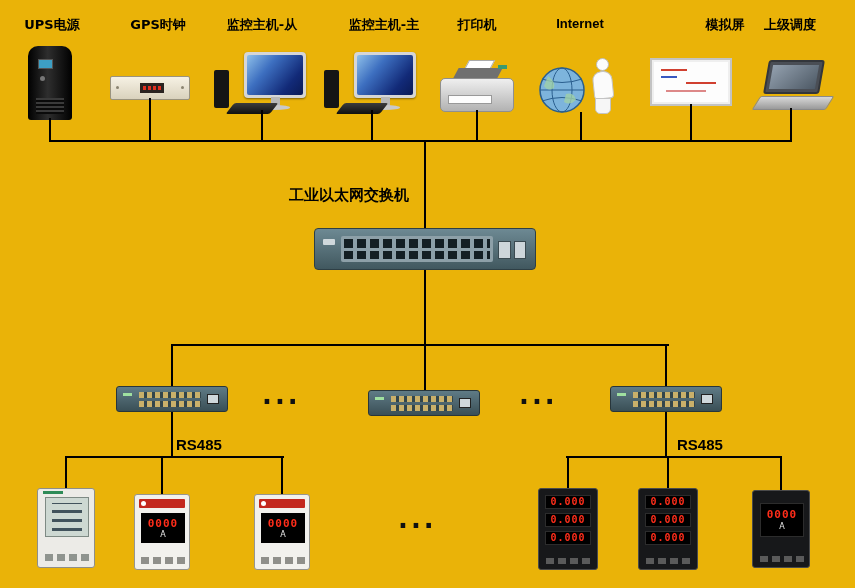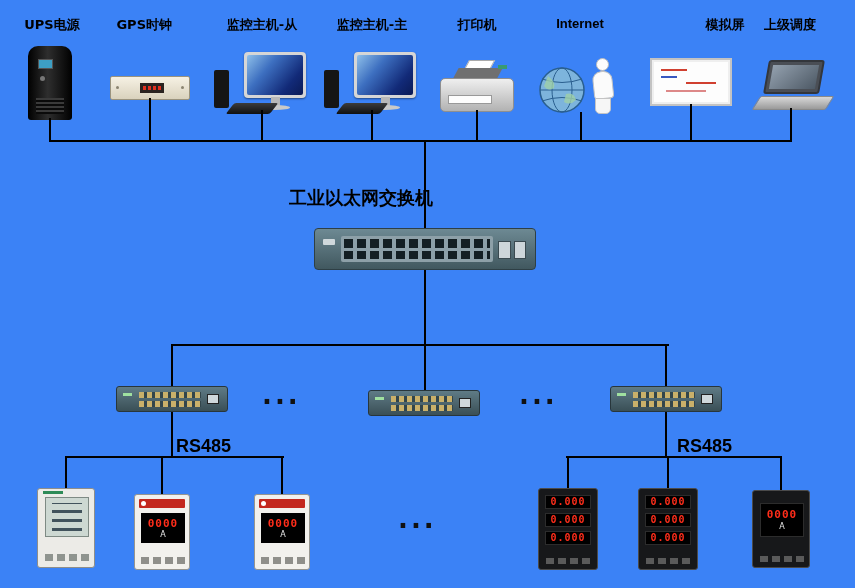--- a/index.html
+++ b/index.html
@@ -1,27 +1,27 @@
 <!DOCTYPE html>
 <html><head>
 <meta charset="utf-8">
 <style>
   *{margin:0;padding:0;box-sizing:border-box;}
   html,body{background:#ffffff;}
-  .canvas{position:relative;width:855px;height:588px;background:#3b82f6;overflow:hidden;
+  .canvas{position:relative;width:855px;height:588px;background:#eab308;overflow:hidden;
           font-family:"DejaVu Sans","Liberation Sans",sans-serif;}
 
   
   .h,.v{position:absolute;background:#000;}
   .h{height:2px;}
   .v{width:2px;}
 
   
   .dev-label{position:absolute;top:16px;font-size:13px;font-weight:bold;color:#000;text-align:center;}
-  .caption{position:absolute;font-size:18px;font-weight:bold;color:#000;}
+  .caption{position:absolute;font-size:15px;font-weight:bold;color:#000;}
   .mono{font-family:Liberation Sans, sans-serif;}
   .dots{position:absolute;font-size:26px;font-weight:900;color:#111;letter-spacing:3px;line-height:1;}
 
   
   .ups{position:absolute;left:28px;top:46px;width:44px;height:74px;}
   .ups .body{position:absolute;inset:0;background:linear-gradient(90deg,#000 0%,#2e2e2e 45%,#000 100%);border-radius:10px 10px 3px 3px;}
   .ups .screen{position:absolute;top:13px;left:10px;width:15px;height:10px;background:#3d9fc4;border:1px solid #555;}
   .ups .btn{position:absolute;top:30px;left:12px;width:5px;height:5px;border-radius:50%;background:#777;}
   .ups .vent{position:absolute;bottom:6px;left:8px;width:28px;height:16px;background:repeating-linear-gradient(0deg,#0a0a0a 0 2px,#3a3a3a 2px 4px);}
 
@@ -109,23 +109,23 @@
   .mledd{position:absolute;left:752px;top:490px;width:58px;height:78px;background:#17181a;border:1px solid #4a4a4a;border-radius:3px;}
   .mledd .win{position:absolute;left:7px;top:12px;width:44px;height:34px;background:#000;border:1px solid #2c2c2c;display:flex;flex-direction:column;align-items:center;justify-content:center;gap:3px;}
   .mledd .btns{position:absolute;left:7px;bottom:5px;width:44px;height:6px;background:repeating-linear-gradient(90deg,#5a5a5a 0 8px,transparent 8px 12px);}
 </style>
 </head>
 <body>
 
 <div class="canvas">
 
   <div class="dev-label" style="left:20px;width:64px;">UPS电源</div>
-  <div class="dev-label" style="left:96px;width:76px;text-align:right;">GPS时钟</div>
+  <div class="dev-label" style="left:120px;width:76px;">GPS时钟</div>
   <div class="dev-label" style="left:212px;width:100px;">监控主机-从</div>
-  <div class="dev-label" style="left:322px;width:100px;">监控主机-主</div>
+  <div class="dev-label" style="left:334px;width:100px;">监控主机-主</div>
   <div class="dev-label" style="left:451px;width:52px;">打印机</div>
   <div class="dev-label mono" style="left:551px;width:58px;">Internet</div>
   <div class="dev-label" style="left:699px;width:52px;">模拟屏</div>
   <div class="dev-label" style="left:758px;width:64px;">上级调度</div>
 
   <div class="ups">
     <div class="body"></div>
     <div class="screen"></div>
     <div class="btn"></div>
     <div class="vent"></div>

